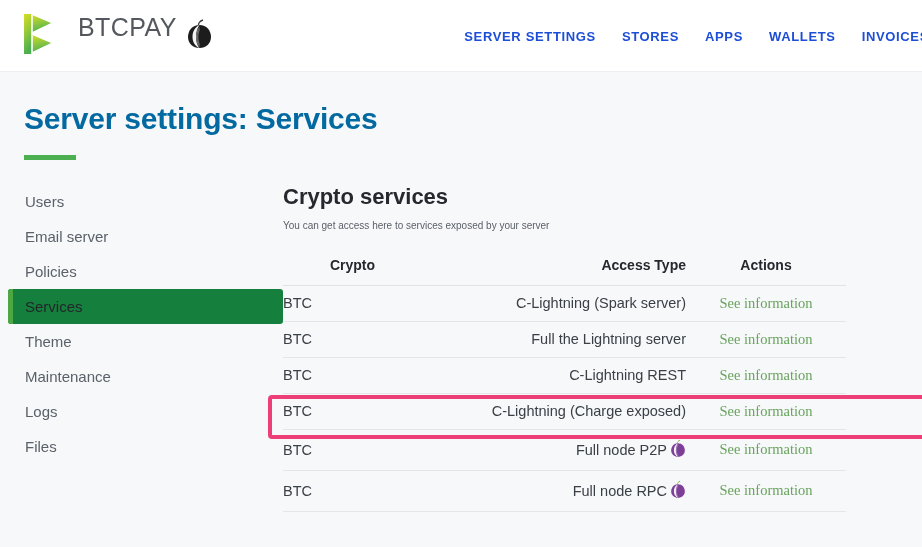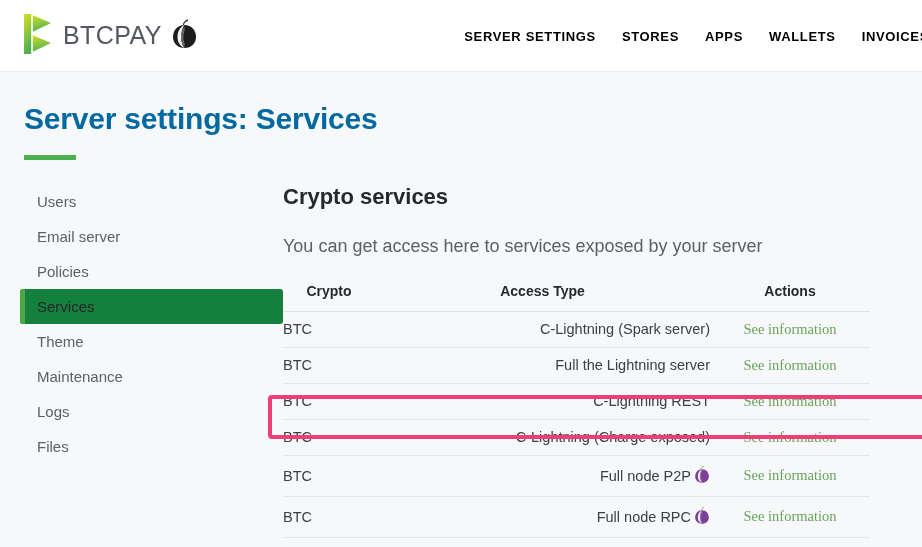--- a/index.html
+++ b/index.html
@@ -23,22 +23,22 @@
     background: #ffffff;
     border-bottom: 1px solid #eceef1;
     display: flex;
     align-items: center;
     padding: 0 0 0 22px;
     position: relative;
   }
 
   .brand {
     display: flex;
-    align-items: center;
-    gap: 7px;
+    align-items: flex-start;
+    gap: 22px;
     text-decoration: none;
   }
 
   .brand-mark { display: block; }
 
   .brand-word {
     font-size: 25px;
     letter-spacing: 0.4px;
     color: #54585e;
     font-weight: 400;
@@ -55,21 +55,21 @@
     display: flex;
     align-items: center;
     gap: 26px;
     padding-right: 0px;
   }
 
   .nav-link {
     font-size: 13px;
     font-weight: bold;
     letter-spacing: 0.65px;
-    color: #000000;
+    color: #1d4ed8;
     text-decoration: none;
     white-space: nowrap;
   }
   .nav-link:last-child { margin-right: -7px; }
 
   
   .page-head {
     padding: 30px 0 0 24px;
   }
 
@@ -91,21 +91,21 @@
   
   .layout {
     display: flex;
     padding-top: 24px;
   }
 
   
   .sidebar {
     width: 283px;
     flex: 0 0 283px;
-    padding-left: 20px;
+    padding-left: 8px;
   }
 
   .side-item {
     position: relative;
     display: block;
     height: 35px;
     line-height: 35px;
     padding-left: 17px;
     font-size: 15px;
     color: #5b6169;
@@ -125,49 +125,49 @@
     top: 0;
     bottom: 0;
     width: 5px;
     background: #4da844;
     border-radius: 3px 0 0 3px;
   }
 
   
   .content {
     flex: 1;
-    padding-right: 52px;
+    padding-right: 76px;
   }
 
   .section-title {
     font-size: 22px;
     font-weight: bold;
     color: #25292e;
     line-height: 1.2;
   }
 
   .section-sub {
-    margin-top: 26px;
-    font-size: 18px;
+    margin-top: 10px;
+    font-size: 10px;
     color: #5b6169;
   }
 
   
   .svc-table {
     width: 100%;
     margin-top: 26px;
     border-collapse: collapse;
     position: relative;
   }
 
   .svc-table th {
     font-size: 14px;
     font-weight: bold;
     color: #25292e;
-    text-align: center;
+    text-align: right;
     padding: 0 0 12px 0;
     border-bottom: 1px solid #dfe2e6;
   }
 
   .svc-table th.col-actions,
   .svc-table td.col-actions { text-align: center; }
 
   .svc-table td {
     font-size: 14.5px;
     color: #3b4047;

